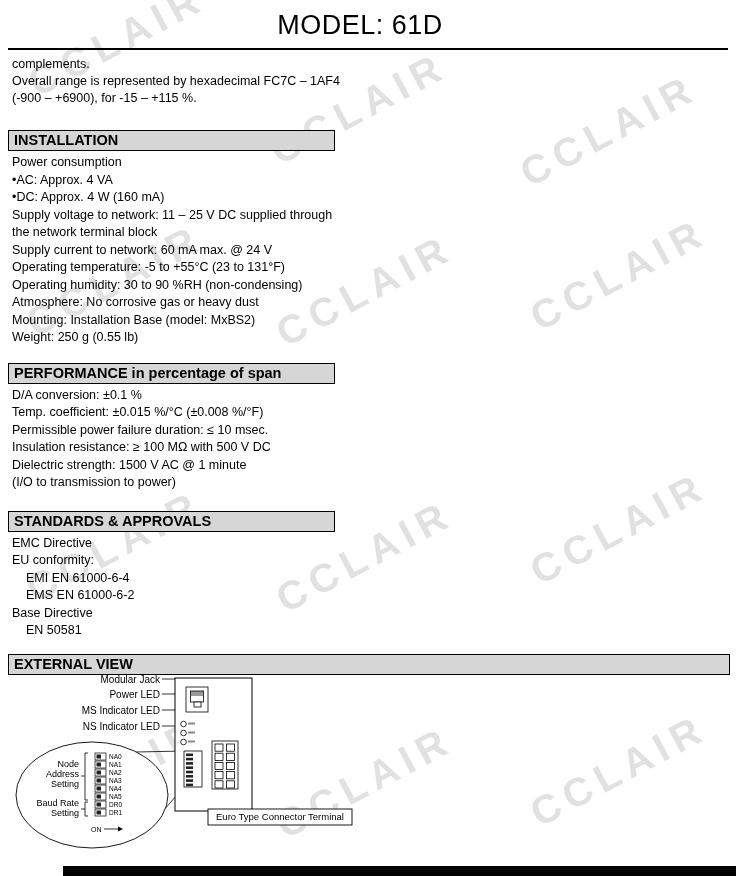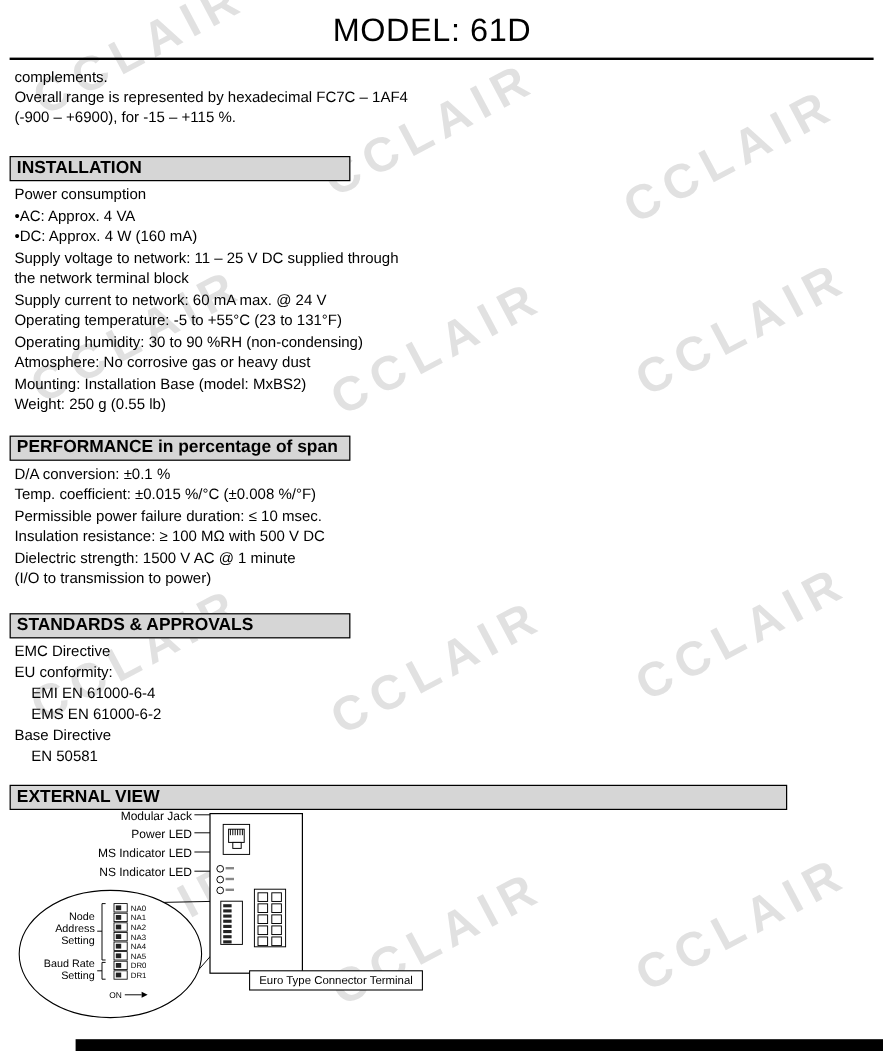--- a/index.html
+++ b/index.html
@@ -37,23 +37,23 @@
   .intro { margin: 6px 0 0 12px; font-size: 12.5px; line-height: 17px; }
 
   .sec-head {
     margin-left: 8px;
     background: #d6d6d6;
     border: 1px solid #000;
     font-weight: bold;
     font-size: 14.5px;
     line-height: 17px;
     padding: 1px 0 1px 5px;
-    width: 284px;
-  }
-  .sec-head.full { width: 648px; }
+    width: 327px;
+  }
+  .sec-head.full { width: 722px; }
 
   .mt-install { margin-top: 23px; }
   .mt-perf    { margin-top: 16px; }
   .mt-std     { margin-top: 19px; }
   .mt-ext     { margin-top: 14px; }
 
   .spec { margin: 3px 0 0 12px; font-size: 12.5px; line-height: 17.5px; }
   .spec .row b { font-weight: normal; }
   .spec .row.ind { padding-left: 14px; }
 

